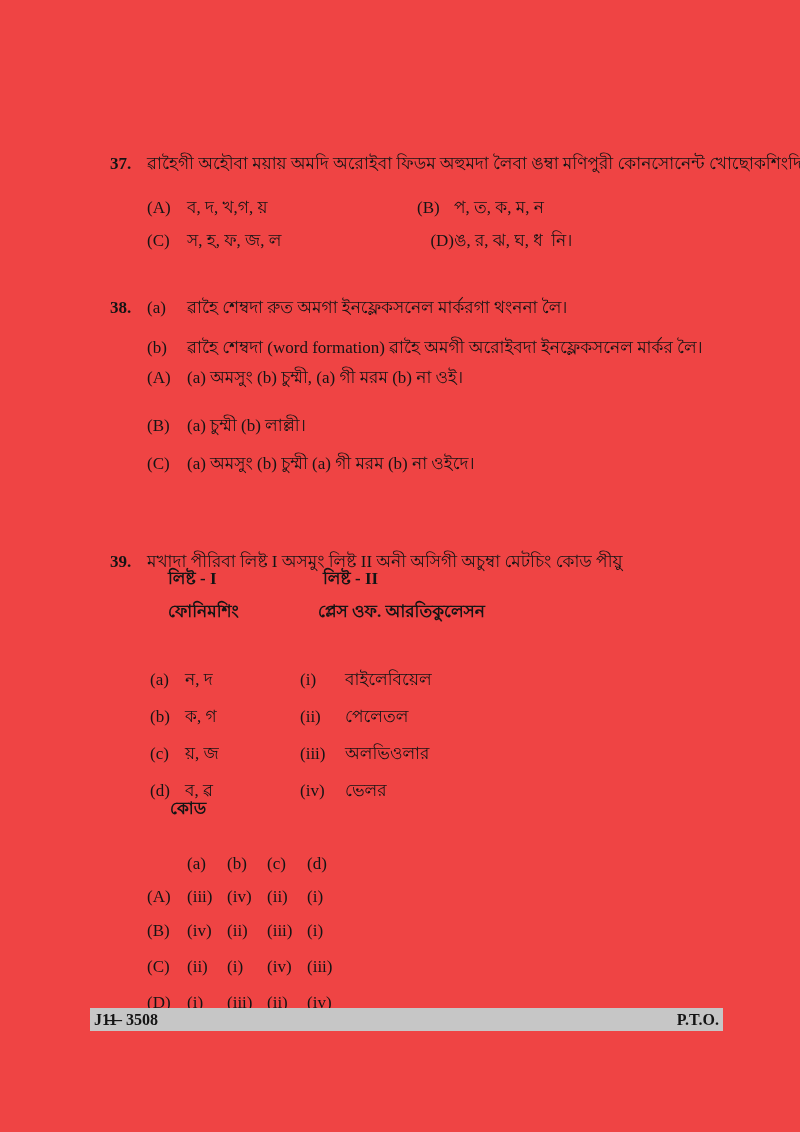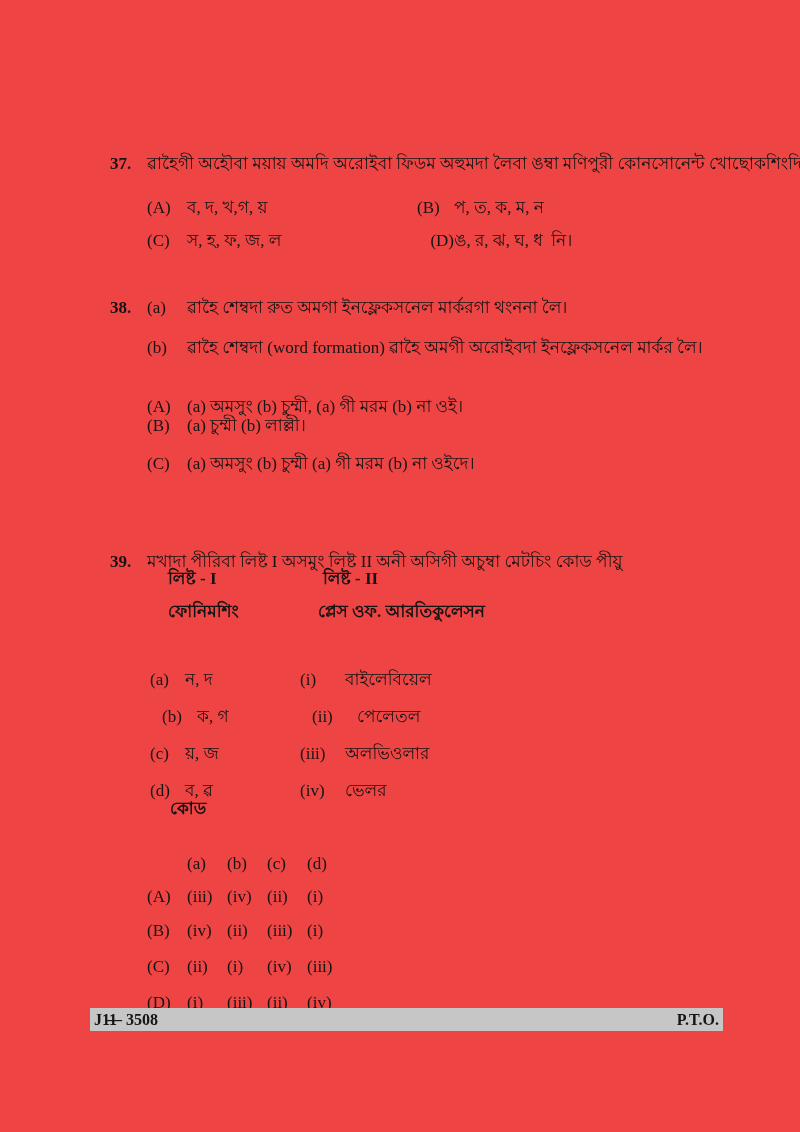--- a/index.html
+++ b/index.html
@@ -55,21 +55,21 @@
     <span class="optlbl-b">(D)</span><span>ঙ, র, ঝ, ঘ, ধ  নি।</span>
   </div>
 
   <div class="abs" style="left:93px;top:272px;">
     <span class="qnum">38.</span><span class="sublbl">(a)</span><span>ৱাহৈ শেম্বদা রুত অমগা ইনফ্লেকসনেল মার্করগা থংননা লৈ।</span>
   </div>
   <div class="abs" style="left:130px;top:312px;">
     <span class="sublbl">(b)</span><span>ৱাহৈ শেম্বদা (word formation) ৱাহৈ অমগী অরোইবদা ইনফ্লেকসনেল মার্কর লৈ।</span>
   </div>
 
-  <div class="abs" style="left:130px;top:371px;">
+  <div class="abs" style="left:130px;top:342px;">
     <span class="optlbl">(A)</span><span>(a) অমসুং (b) চুম্মী, (a) গী মরম (b) না ওই।</span>
   </div>
   <div class="abs" style="left:130px;top:390px;">
     <span class="optlbl">(B)</span><span>(a) চুম্মী (b) লাল্লী।</span>
   </div>
   <div class="abs" style="left:130px;top:428px;">
     <span class="optlbl">(C)</span><span>(a) অমসুং (b) চুম্মী (a) গী মরম (b) না ওইদে।</span>
   </div>
 
   <div class="abs" style="left:93px;top:526px;">
@@ -78,21 +78,21 @@
 
   <div class="abs bold" style="left:168px;top:567px;">লিষ্ট - I</div>
   <div class="abs bold" style="left:323px;top:567px;">লিষ্ট - II</div>
 
   <div class="abs bold" style="left:168px;top:600px;">ফোনিমশিং</div>
   <div class="abs bold" style="left:318px;top:600px;">প্লেস ওফ. আরতিকুলেসন</div>
 
   <div class="abs" style="left:133px;top:644px;">
     <span class="l1lbl">(a)</span><span class="l1val">ন, দ</span><span class="l2lbl">(i)</span><span>বাইলেবিয়েল</span>
   </div>
-  <div class="abs" style="left:145px;top:681px;">
+  <div class="abs" style="left:133px;top:681px;">
     <span class="l1lbl">(b)</span><span class="l1val">ক, গ</span><span class="l2lbl">(ii)</span><span>পেলেতল</span>
   </div>
   <div class="abs" style="left:133px;top:718px;">
     <span class="l1lbl">(c)</span><span class="l1val">য়, জ</span><span class="l2lbl">(iii)</span><span>অলভিওলার</span>
   </div>
   <div class="abs" style="left:133px;top:755px;">
     <span class="l1lbl">(d)</span><span class="l1val">ব, ৱ</span><span class="l2lbl">(iv)</span><span>ভেলর</span>
   </div>
 
   <div class="abs bold" style="left:170px;top:797px;">কোড</div>

